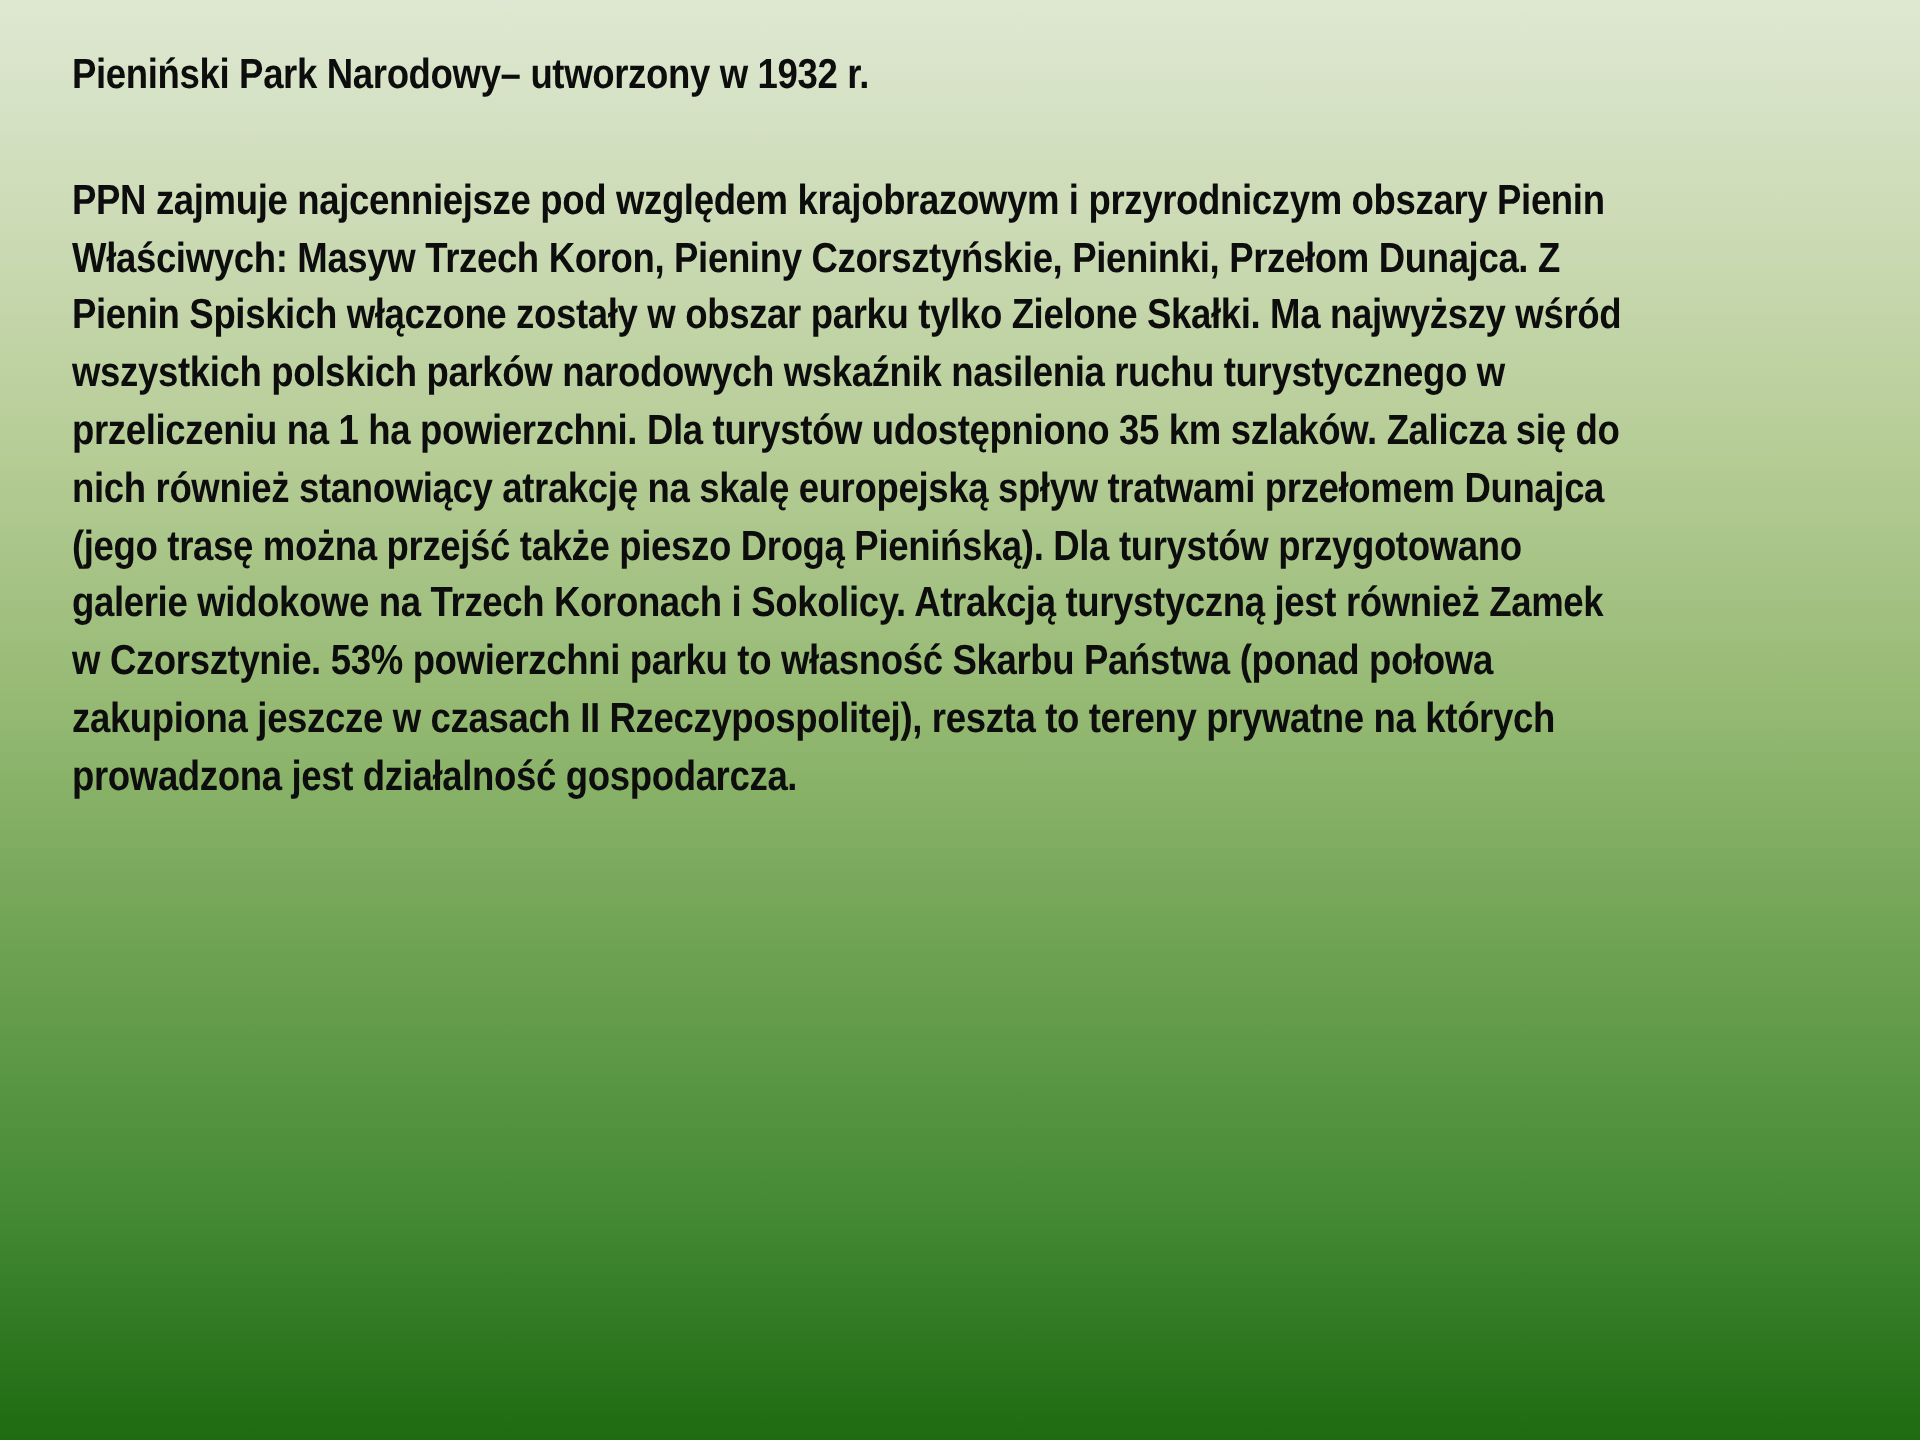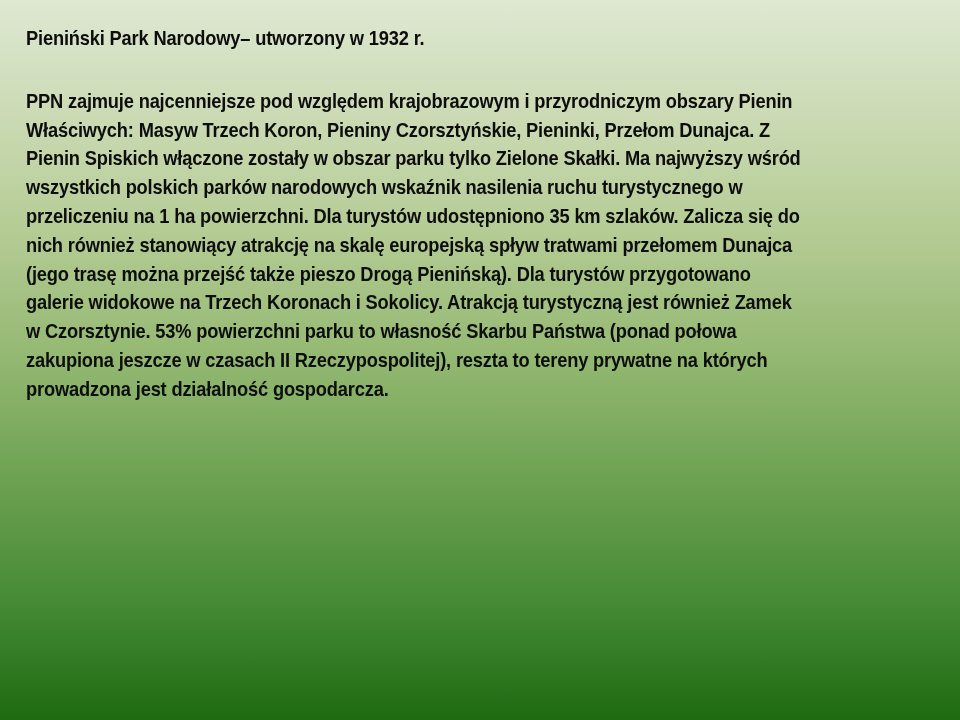--- a/index.html
+++ b/index.html
@@ -17,21 +17,21 @@
       #93b871 50%,
       #6ea253 66%,
       #478b37 83%,
       #1e6b11 100%);
     font-family: "Liberation Sans", "DejaVu Sans", sans-serif;
   }
   .slide {
     box-sizing: border-box;
     width: 960px;
     height: 720px;
-    padding: 24px 0 0 26px;
+    padding: 24px 0 0 36px;
   }
   .scale-wrap {
     width: 1010px;
     transform: scaleX(0.87);
     transform-origin: 0 0;
   }
   .title {
     font-size: 21px;
     font-weight: bold;
     color: #0d0d0d;

